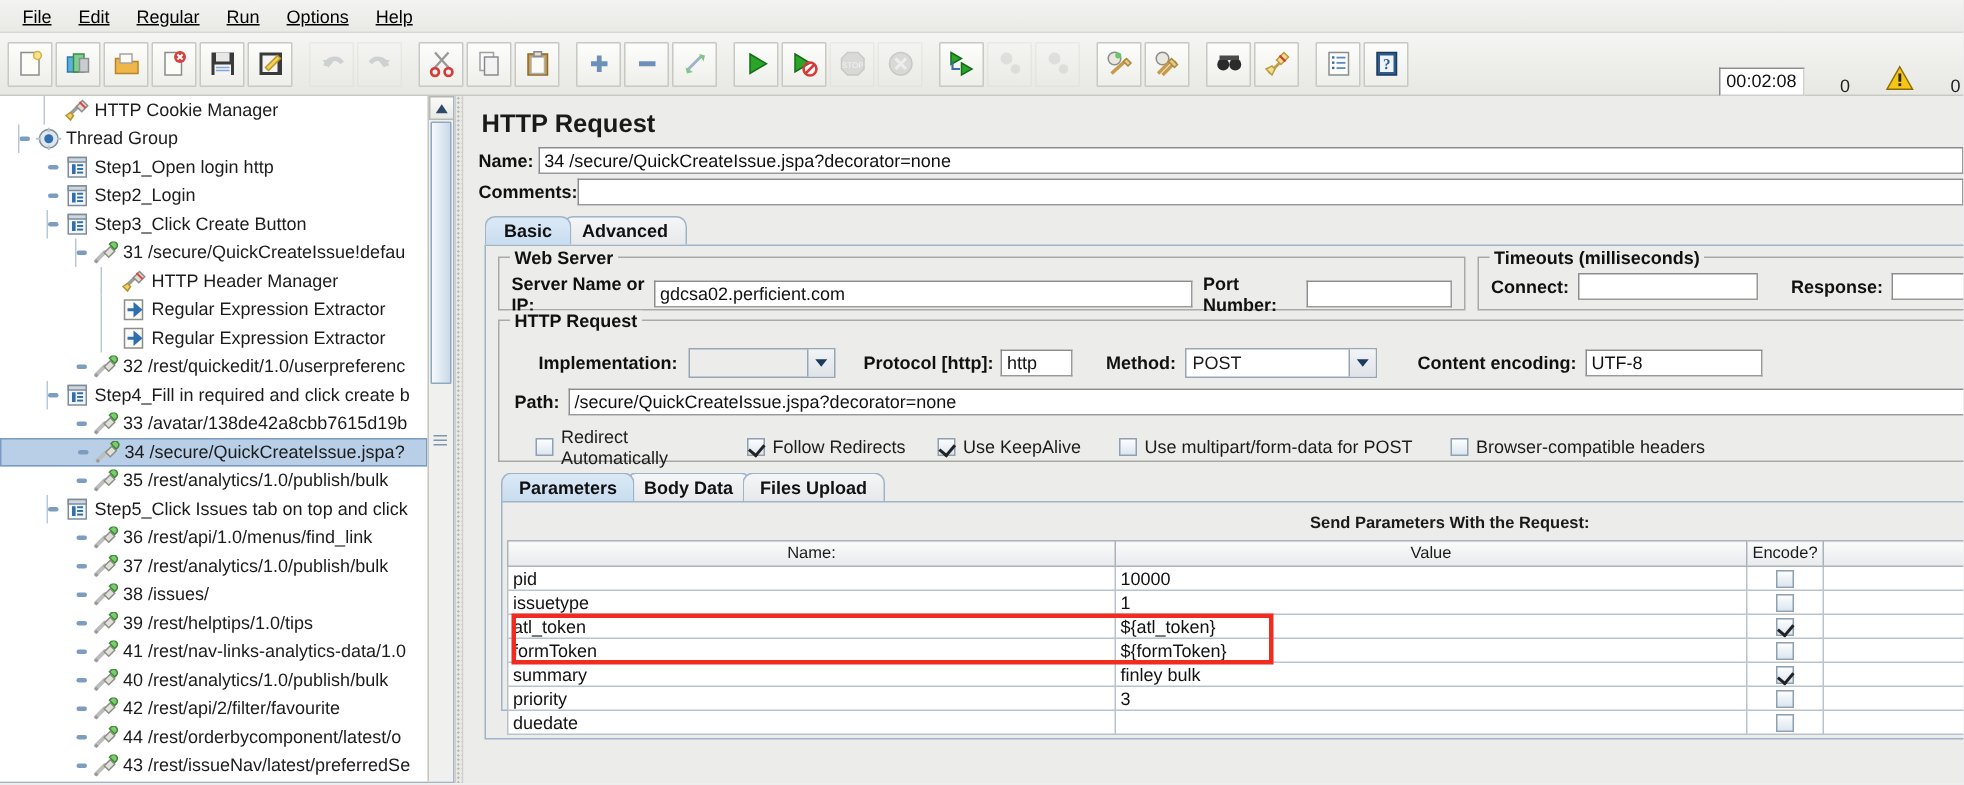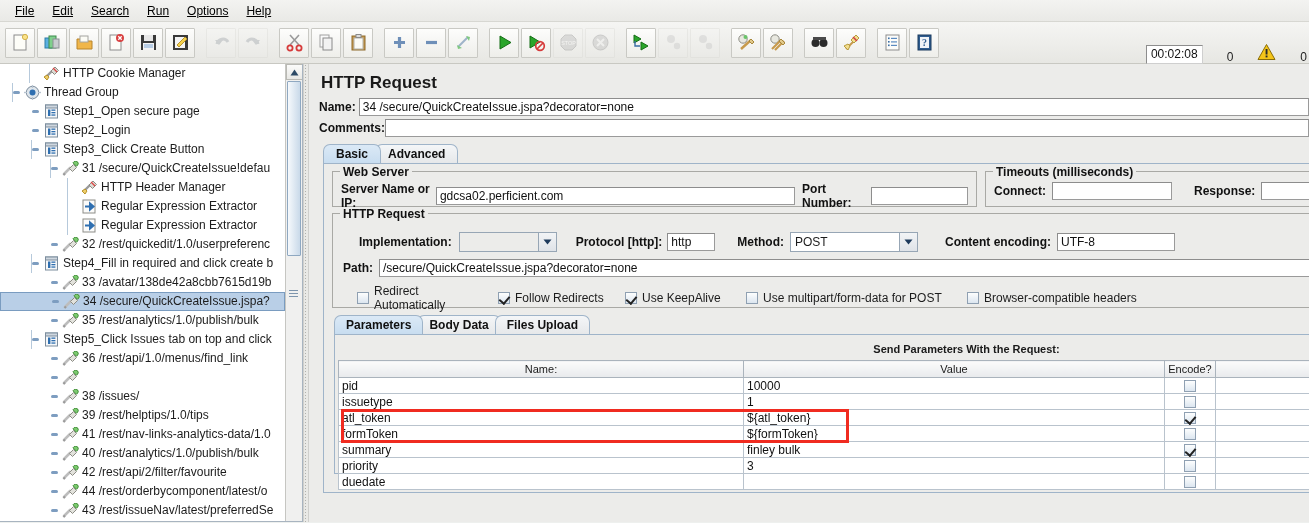--- a/index.html
+++ b/index.html
@@ -266,21 +266,21 @@
   }
 </style>
 </head>
 <body>
 
 <div id="app">
 
   <div class="menubar">
     <div class="menu-item"><u>File</u></div>
     <div class="menu-item"><u>Edit</u></div>
-    <div class="menu-item"><u>Search</u></div>
+    <div class="menu-item"><u>Regular</u></div>
     <div class="menu-item"><u>Run</u></div>
     <div class="menu-item"><u>Options</u></div>
     <div class="menu-item"><u>Help</u></div>
   </div>
 
   <div class="toolbar">
 
     <div class="tbbtn">
       <svg width="19" height="19" viewBox="0 0 19 19">
           <rect x="3" y="2" width="12" height="15" fill="#fdfdf8" stroke="#8c8c8c"></rect>
@@ -534,21 +534,21 @@
             <span class="icn">
               <svg width="17" height="15" viewBox="0 0 17 15">
                 <rect x="2.5" y="1" width="12" height="13" fill="#f6f7f8" stroke="#7d8d9d"></rect>
                 <rect x="2.5" y="1" width="12" height="3" fill="#cfd7df" stroke="#7d8d9d"></rect>
                 <rect x="5" y="5.5" width="2.4" height="6.5" fill="#2f6fb0"></rect>
                 <rect x="8.4" y="5.5" width="4" height="1.3" fill="#2f6fb0"></rect>
                 <rect x="8.4" y="8" width="4" height="1.3" fill="#2f6fb0"></rect>
                 <rect x="8.4" y="10.4" width="4" height="1.3" fill="#2f6fb0"></rect>
               </svg>
             </span>
-            <span class="tn-label">Step1_Open secure page</span>
+            <span class="tn-label">Step1_Open login http</span>
           </div>
           <div class="tnode">
             <span class="indent" style="width:29px"></span>
             <span class="handle "></span>
             <span class="icn">
               <svg width="17" height="15" viewBox="0 0 17 15">
                 <rect x="2.5" y="1" width="12" height="13" fill="#f6f7f8" stroke="#7d8d9d"></rect>
                 <rect x="2.5" y="1" width="12" height="3" fill="#cfd7df" stroke="#7d8d9d"></rect>
                 <rect x="5" y="5.5" width="2.4" height="6.5" fill="#2f6fb0"></rect>
                 <rect x="8.4" y="5.5" width="4" height="1.3" fill="#2f6fb0"></rect>
@@ -720,20 +720,21 @@
             <span class="indent" style="width:48px"></span>
             <span class="handle "></span>
             <span class="icn">
               <svg width="17" height="15" viewBox="0 0 17 15">
                 <path d="M2 13l6-6" stroke="#bdbdbd" stroke-width="2.6" stroke-linecap="round"></path>
                 <path d="M7.5 7.5l4-4 3 3-4 4z" fill="#e2e2dc" stroke="#8d8d85"></path>
                 <path d="M11 1.8l3.5 3.5 1.2-1.2a2.5 2.5 0 0 0-3.5-3.5z" fill="#7ccb6f" stroke="#3f8a36"></path>
                 <path d="M1.5 12.5l1.5 1.5" stroke="#9a9a9a" stroke-width="2"></path>
               </svg>
             </span>
+            <span class="tn-label">37 /rest/analytics/1.0/publish/bulk</span>
           </div>
           <div class="tnode">
             <span class="indent" style="width:48px"></span>
             <span class="handle "></span>
             <span class="icn">
               <svg width="17" height="15" viewBox="0 0 17 15">
                 <path d="M2 13l6-6" stroke="#bdbdbd" stroke-width="2.6" stroke-linecap="round"></path>
                 <path d="M7.5 7.5l4-4 3 3-4 4z" fill="#e2e2dc" stroke="#8d8d85"></path>
                 <path d="M11 1.8l3.5 3.5 1.2-1.2a2.5 2.5 0 0 0-3.5-3.5z" fill="#7ccb6f" stroke="#3f8a36"></path>
                 <path d="M1.5 12.5l1.5 1.5" stroke="#9a9a9a" stroke-width="2"></path>

